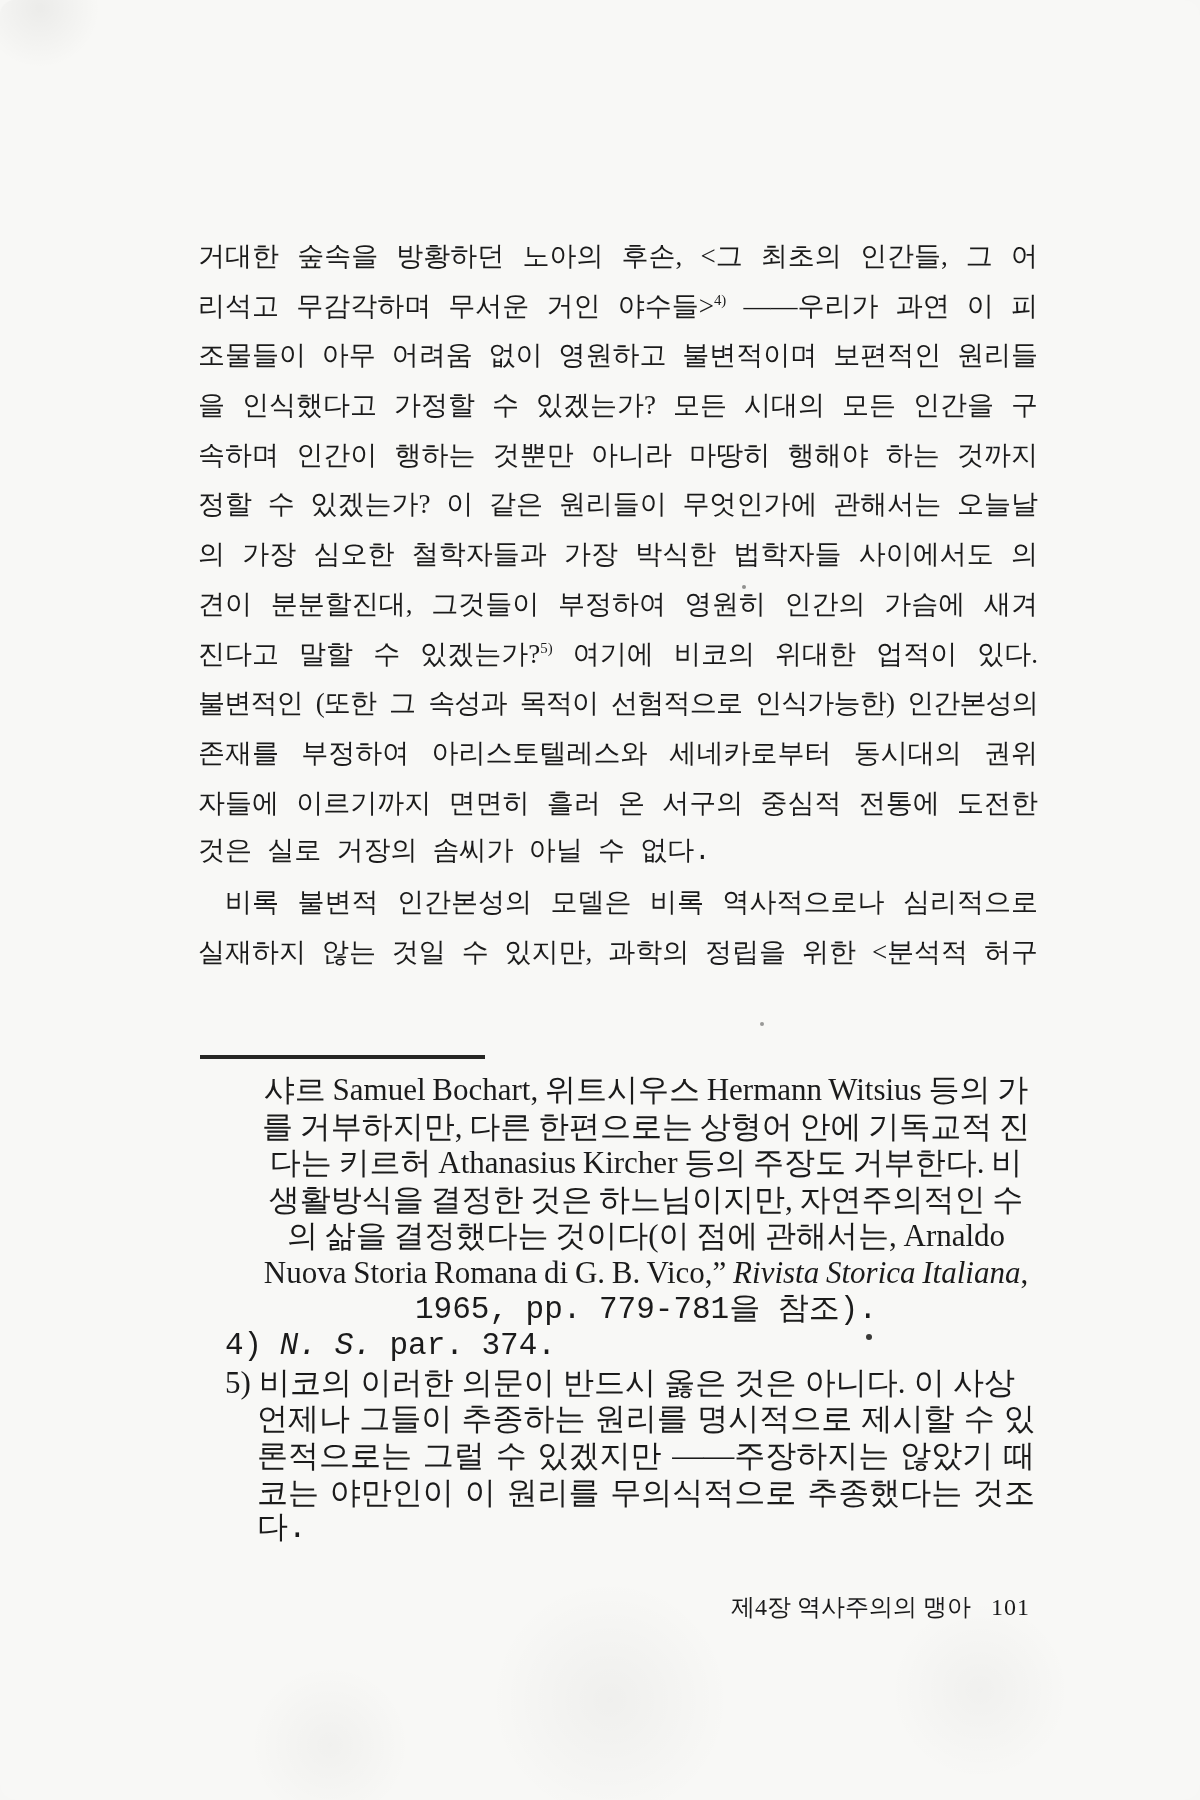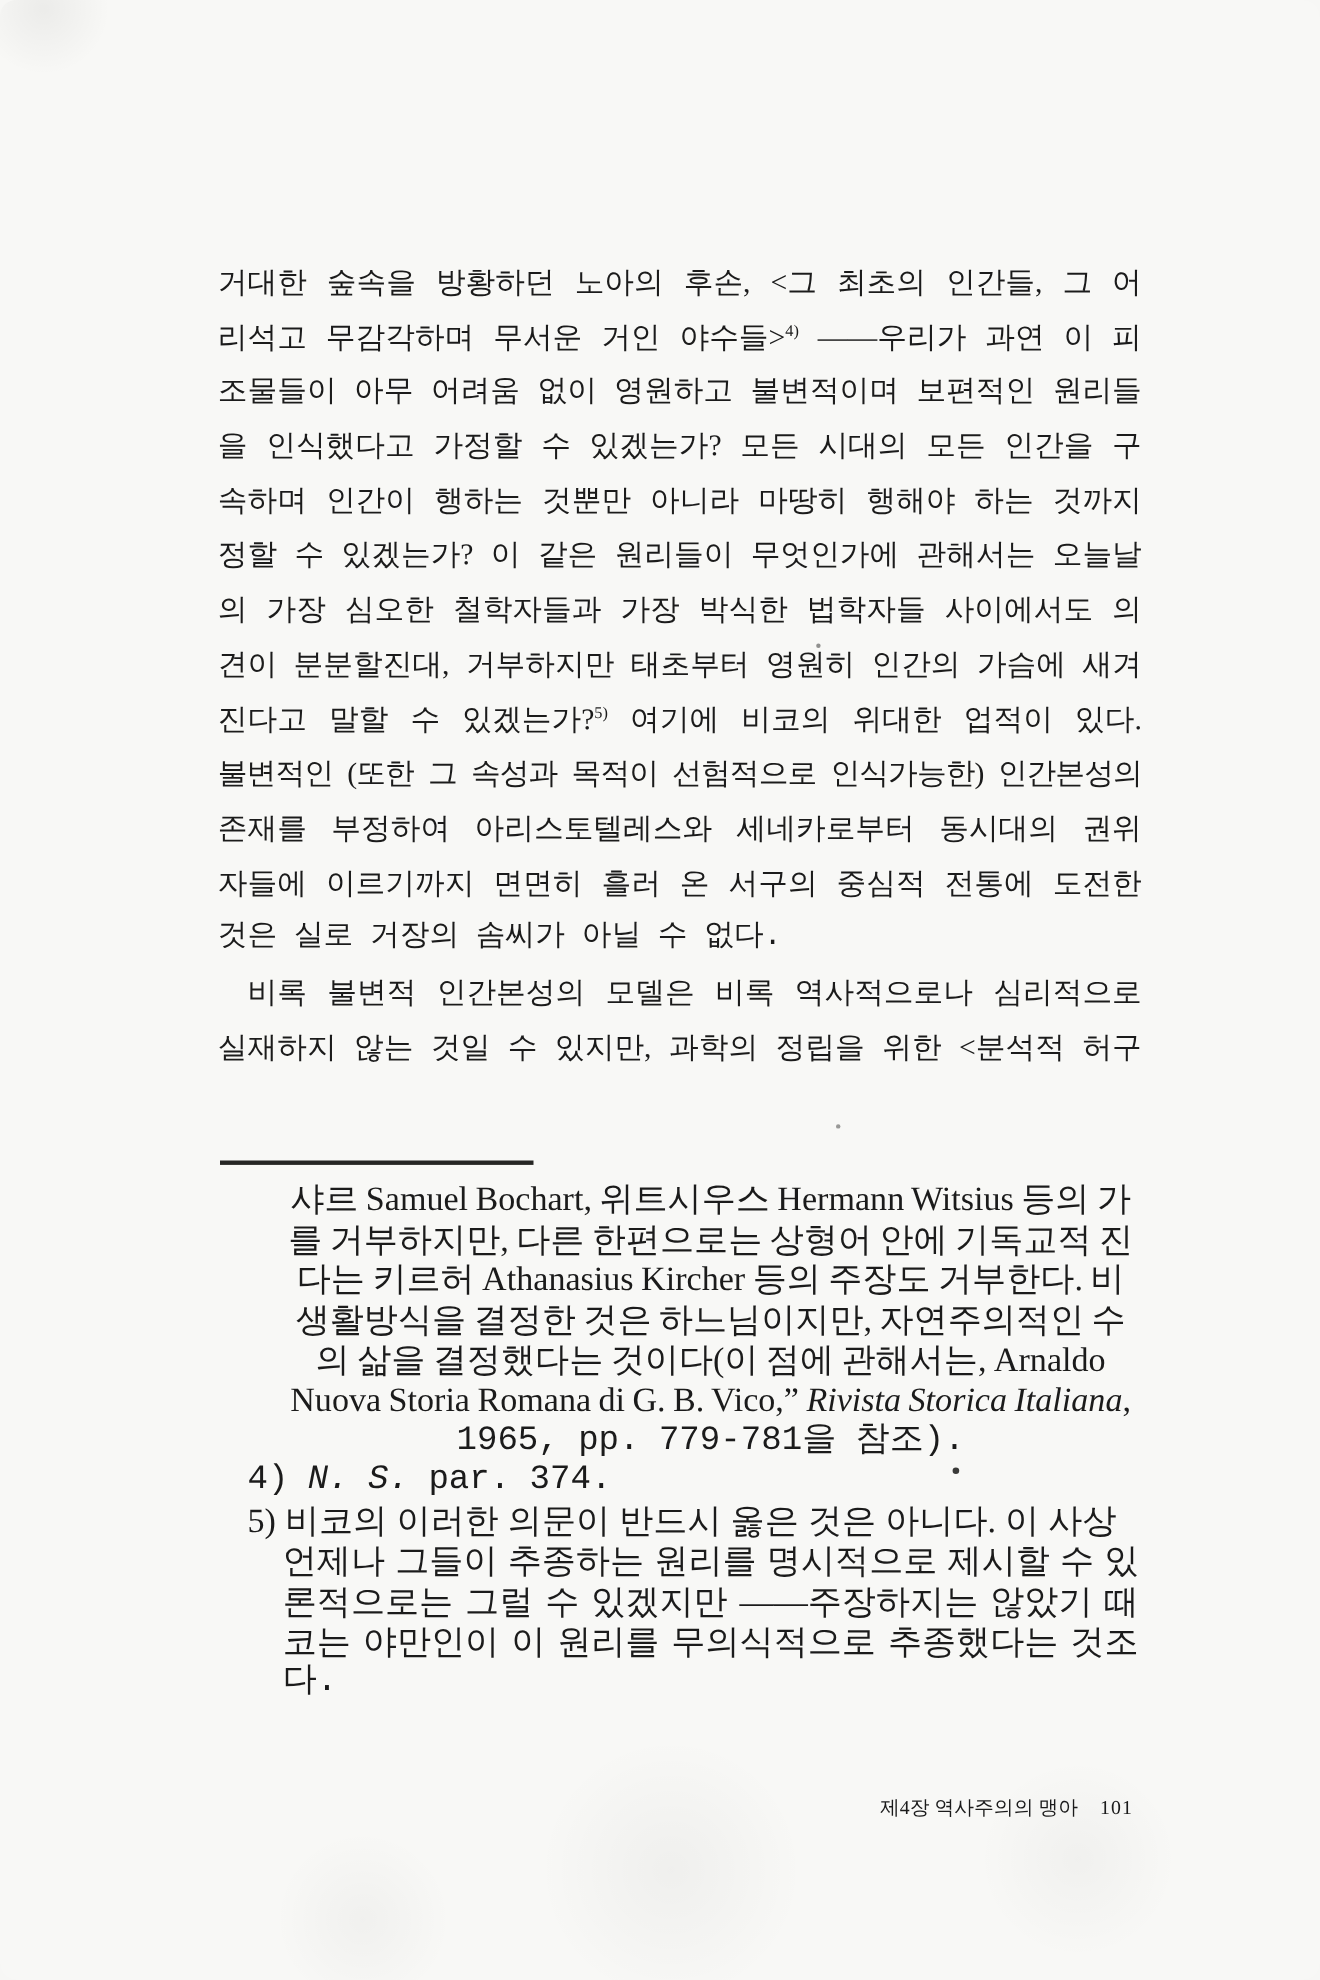--- a/index.html
+++ b/index.html
@@ -46,23 +46,22 @@
     font-size:31px;line-height:36.6px;
     word-spacing:-1px;
   }
   .fl{height:36.6px;overflow:hidden;}
   .fn-cont{margin-left:57px;width:778px;text-align:center;}
   .fn-note{margin-left:25px;width:790px;}
   .fn-rest{margin-left:57px;width:778px;}
   .ital{font-style:italic;}
   .page-footer{
     position:absolute;top:1590px;right:170px;
-    font-size:18px;line-height:34px;
+    font-size:24px;line-height:34px;
     white-space:nowrap;
-    margin-top:36px;
   }
   .page-num{margin-left:20px;letter-spacing:1px;}
   .artifact-dot{
     position:absolute;border-radius:50%;background:#3a3a38;
   }
   .dot-a{left:866px;top:1334px;width:6px;height:6px;}
   .dot-b{left:742px;top:585px;width:4px;height:4px;opacity:.55;}
   .dot-c{left:760px;top:1022px;width:4px;height:4px;opacity:.5;}
 </style>
 </head>
@@ -71,21 +70,21 @@
 <div class="page">
 
   <div class="main-text">
     <div class="ln j">거대한 숲속을 방황하던 노아의 후손, &lt;그 최초의 인간들, 그 어</div>
     <div class="ln j"><span>리석고 무감각하며 무서운 거인 야수들&gt;</span><span class="sup">4)</span><span> ——우리가 과연 이 피</span></div>
     <div class="ln j">조물들이 아무 어려움 없이 영원하고 불변적이며 보편적인 원리들</div>
     <div class="ln j">을 인식했다고 가정할 수 있겠는가? 모든 시대의 모든 인간을 구</div>
     <div class="ln j">속하며 인간이 행하는 것뿐만 아니라 마땅히 행해야 하는 것까지</div>
     <div class="ln j">정할 수 있겠는가? 이 같은 원리들이 무엇인가에 관해서는 오늘날</div>
     <div class="ln j">의 가장 심오한 철학자들과 가장 박식한 법학자들 사이에서도 의</div>
-    <div class="ln j">견이 분분할진대, 거부하지만 태초부터 영원히 인간의 가슴에 새겨</div>
+    <div class="ln j">견이 분분할진대, 그것들이 부정하여 영원히 인간의 가슴에 새겨</div>
     <div class="ln j"><span>진다고 말할 수 있겠는가?</span><span class="sup">5)</span><span> 여기에 비코의 위대한 업적이 있다.</span></div>
     <div class="ln j tight">불변적인 (또한 그 속성과 목적이 선험적으로 인식가능한) 인간본성의</div>
     <div class="ln j">존재를 부정하여 아리스토텔레스와 세네카로부터 동시대의 권위</div>
     <div class="ln j">자들에 이르기까지 면면히 흘러 온 서구의 중심적 전통에 도전한</div>
     <div class="ln nj">것은 실로 거장의 솜씨가 아닐 수 없다.</div>
     <div class="ln j indent">비록 불변적 인간본성의 모델은 비록 역사적으로나 심리적으로</div>
     <div class="ln j">실재하지 않는 것일 수 있지만, 과학의 정립을 위한 &lt;분석적 허구</div>
   </div>
 
   <div class="fn-rule"></div>

